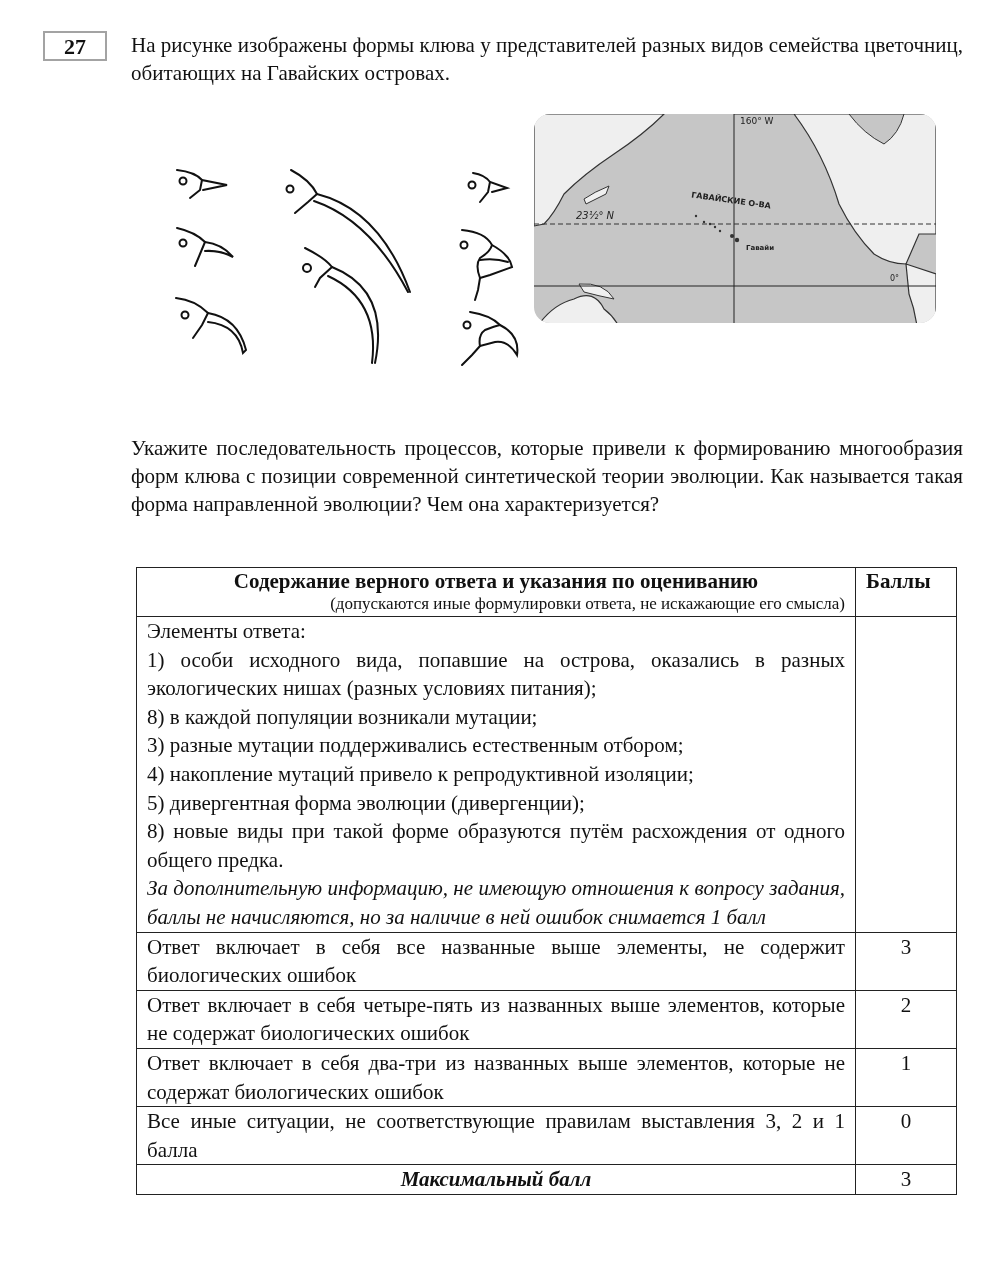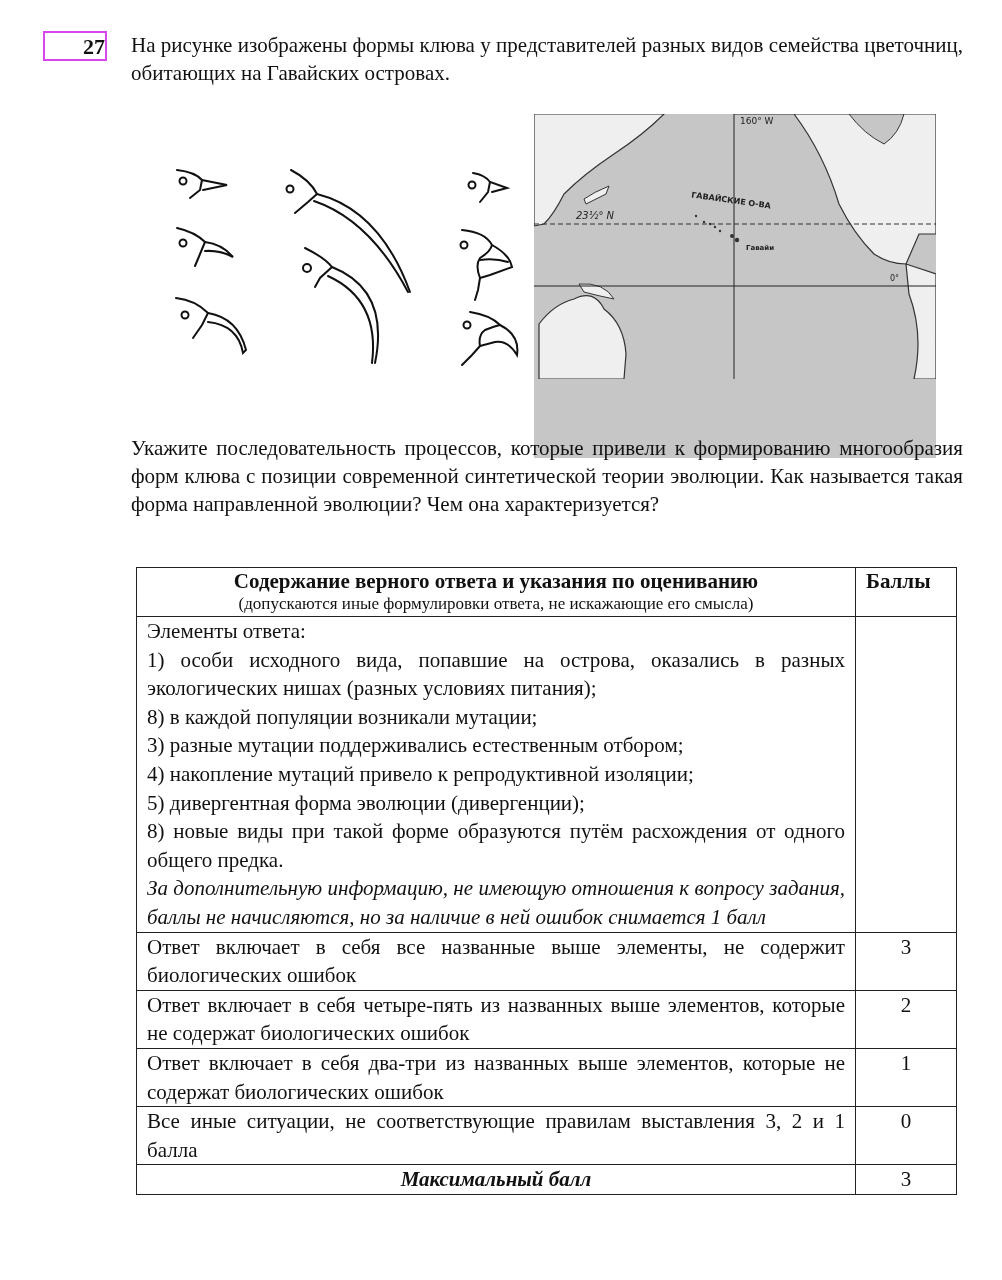--- a/index.html
+++ b/index.html
@@ -2,46 +2,46 @@
 <html><head>
 <meta charset="utf-8">
 <style>
   html, body { margin:0; padding:0; background:#ffffff; }
   body {
     width:1002px; height:1280px; position:relative; overflow:hidden;
     font-family:"Liberation Serif", "DejaVu Serif", serif; color:#111;
   }
   .qnum {
     position:absolute; left:43px; top:31px; width:64px; height:30px;
-    border:2px solid #d946ef; box-sizing:border-box;
-    font-weight:bold; font-size:22px; text-align:right; line-height:27px;
+    border:2px solid #a3a3a3; box-sizing:border-box;
+    font-weight:bold; font-size:22px; text-align:center; line-height:27px;
   }
   .intro {
     position:absolute; left:131px; top:31px; width:832px;
     font-size:21px; line-height:28px; text-align:justify;
   }
   .birds { position:absolute; left:150px; top:150px; width:380px; height:230px; }
   .map {
-    position:absolute; left:534px; top:114px; width:402px; height:344px;
-    background:#c6c6c6; overflow:hidden;
+    position:absolute; left:534px; top:114px; width:402px; height:209px;
+    background:#c6c6c6; overflow:hidden;border-radius:16px;
   }
   .map-label { position:absolute; font-family:"DejaVu Sans", sans-serif; font-weight:bold; color:#222; }
   .question {
     position:absolute; left:131px; top:434px; width:832px;
     font-size:21px; line-height:28px; text-align:justify;
   }
   table.answer {
     position:absolute; left:136px; top:560px; width:821px;
     border-collapse:collapse; font-size:21px; line-height:28.6px;margin-top:7px;
   }
   table.answer td, table.answer th {
     border:1.5px solid #222; vertical-align:top; padding:0 10px;
   }
   th.h1 { font-weight:bold; font-size:21px; padding-top:3px; line-height:26px; }
-  th.h1 .sub { display:block; font-weight:normal; font-size:17px; line-height:20px; padding-bottom:2px; }
+  th.h1 .sub { display:block; font-weight:normal; font-size:17px; line-height:20px; padding-bottom:2px;text-align:right; }
   th.h2 { width:80px; font-weight:bold; text-align:left; padding-top:3px; line-height:26px; }
   td.score { text-align:center; }
   .just { text-align:justify; }
   .ital { font-style:italic; }
   td.max { text-align:center; font-style:italic;font-weight:bold; }
   .line { display:block; }
 </style>
 </head>
 <body>
 

